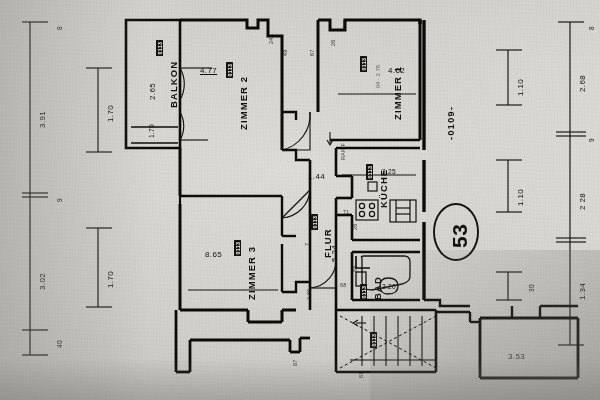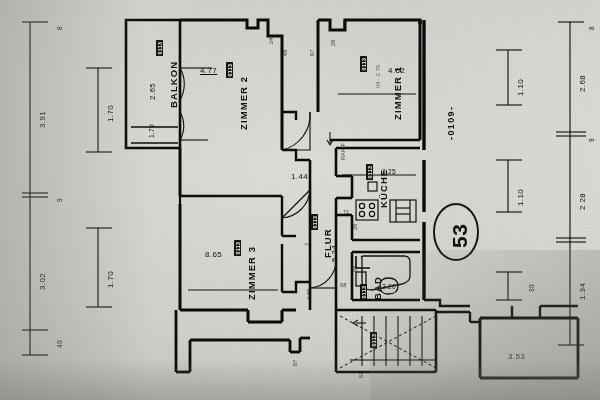--- a/index.html
+++ b/index.html
@@ -302,21 +302,21 @@
 
   <div class="lbl rot tag" style="left:370px;top:348px;transform:rotate(-90deg);">0113</div>
 
   <div class="lbl rot dim" style="left:148px;top:100px;transform:rotate(-90deg);">2.65</div>
   <div class="lbl rot dim-s" style="left:148px;top:138px;transform:rotate(-90deg);">1.70</div>
 
   <div class="lbl dim" style="left:200px;top:66px;text-decoration:underline;">4.77</div>
   <div class="lbl dim" style="left:388px;top:66px;">4.62</div>
   <div class="lbl dim-s" style="left:382px;top:168px;">3.25</div>
   <div class="lbl rot dim" style="left:330px;top:262px;transform:rotate(-90deg);">5.24</div>
-  <div class="lbl dim" style="left:291px;top:172px;">1.44</div>
+  <div class="lbl dim" style="left:308px;top:172px;">1.44</div>
   <div class="lbl dim" style="left:205px;top:250px;">8.65</div>
   <div class="lbl dim-s" style="left:382px;top:283px;">3.20</div>
   <div class="lbl dim faint" style="left:508px;top:352px;">3.53</div>
 
   <div class="lbl rot plannum" style="left:446px;top:140px;transform:rotate(-90deg);">-0109-</div>
 
   <div class="lbl rot oval-num" style="left:448px;top:248px;transform:rotate(-90deg);">53</div>
 
   <div class="lbl rot dim" style="left:38px;top:128px;transform:rotate(-90deg);">3.91</div>
   <div class="lbl rot dim" style="left:38px;top:290px;transform:rotate(-90deg);">3.02</div>

